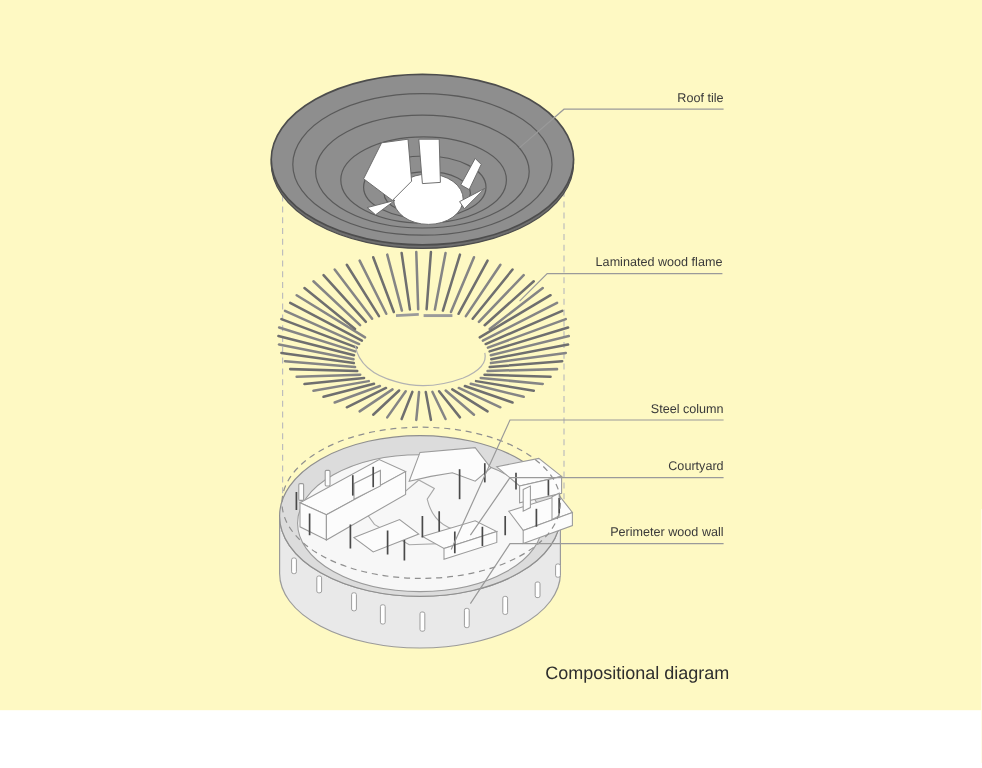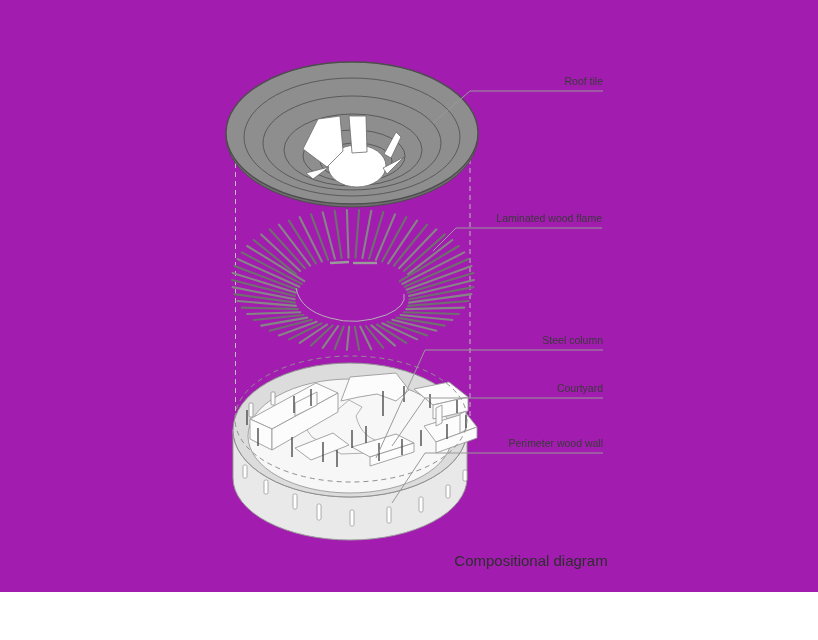--- a/index.html
+++ b/index.html
@@ -1,16 +1,16 @@
 <!DOCTYPE html>
 <html style="--roof_fill: #8e8e8e; --roof_stroke: #4d4d4d; --roof_ring: #5a5a5a; --rib_dark: #6f6f6f; --rib_light: #858585; --wall_band: #dcdcdc; --wall_face: #e9e9e9; --floor: #f7f7f7; --dash: #bdbdbd; --dash_ellipse: #8f8f8f; --leader: #9a9a9a; --text: #3a3a3a; --column_stroke: #4a4a4a;"><head>
 <meta charset="utf-8">
 <style>
   html,body{margin:0;padding:0;background:#fff;}
-  .stage{position:relative;width:818px;height:592px;background:#a21caf;overflow:hidden;
+  .stage{position:relative;width:818px;height:592px;background:#fef9c3;overflow:hidden;
          font-family:"Liberation Sans", sans-serif;}
   svg{display:block;}
   .label-text{font-family:"Liberation Sans", sans-serif;font-size:10.5px;fill:var(--text,#3a3a3a);}
   .caption-text{font-family:"Liberation Sans", sans-serif;font-size:15px;fill:#2e2e2e;}
   .leader{stroke:var(--leader,#9a9a9a);stroke-width:1;fill:none;}
   .guide{stroke:var(--dash,#c0c0c0);stroke-width:1;stroke-dasharray:5 4;fill:none;}
   .part{fill:#fcfcfc;stroke:#9b9b9b;stroke-width:0.9;}
   .courtline{fill:none;stroke:#a8a8a8;stroke-width:0.9;}
 </style>
 </head>

